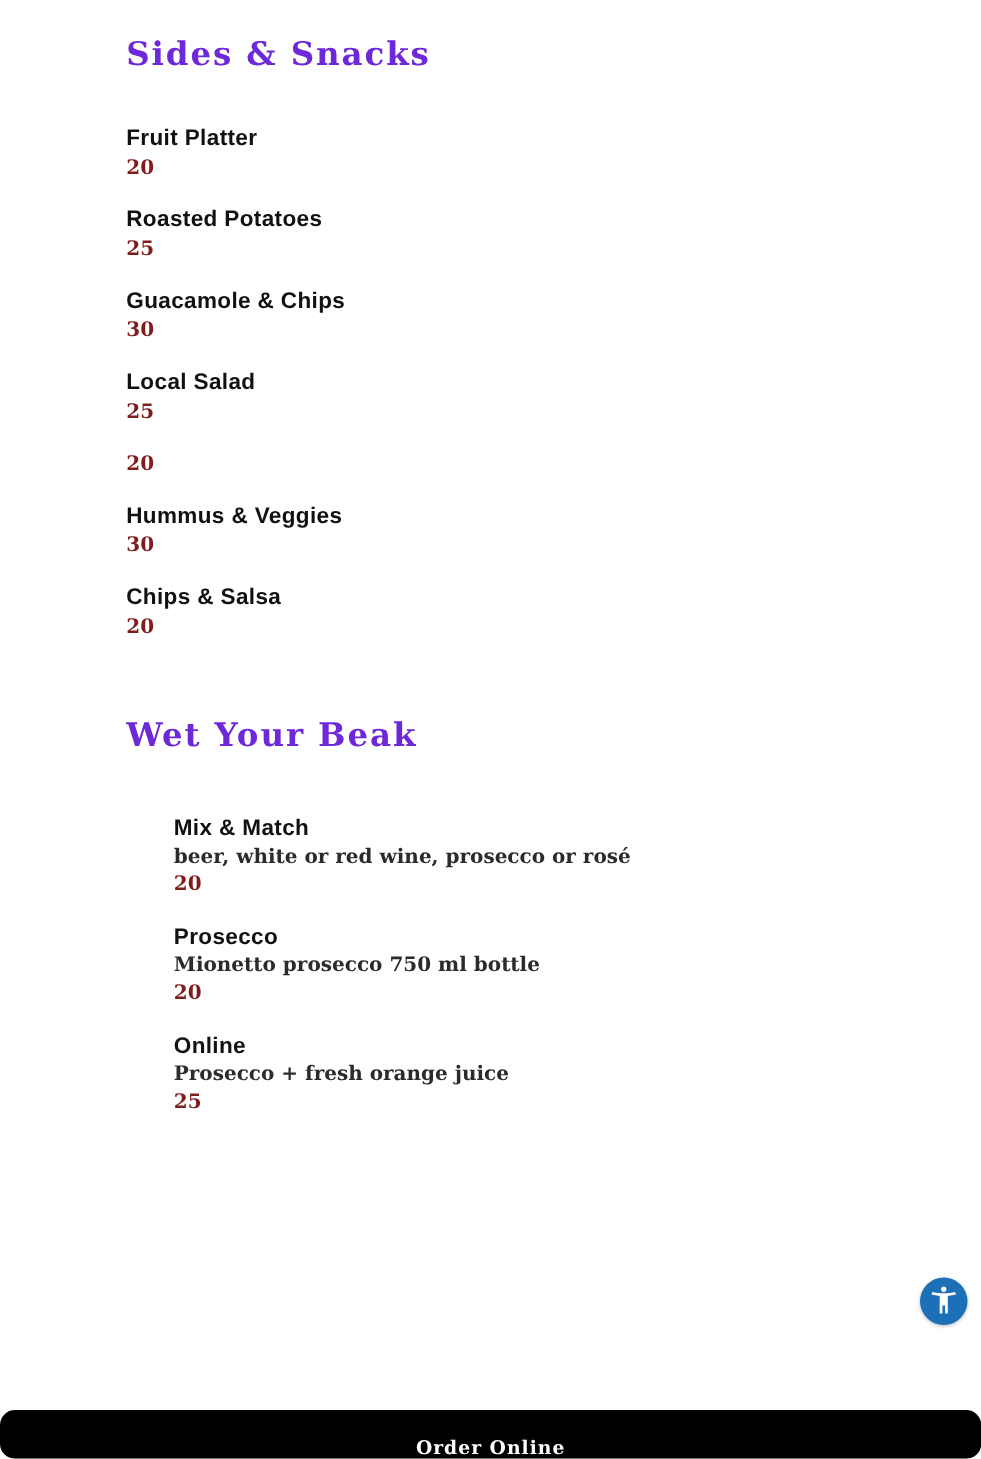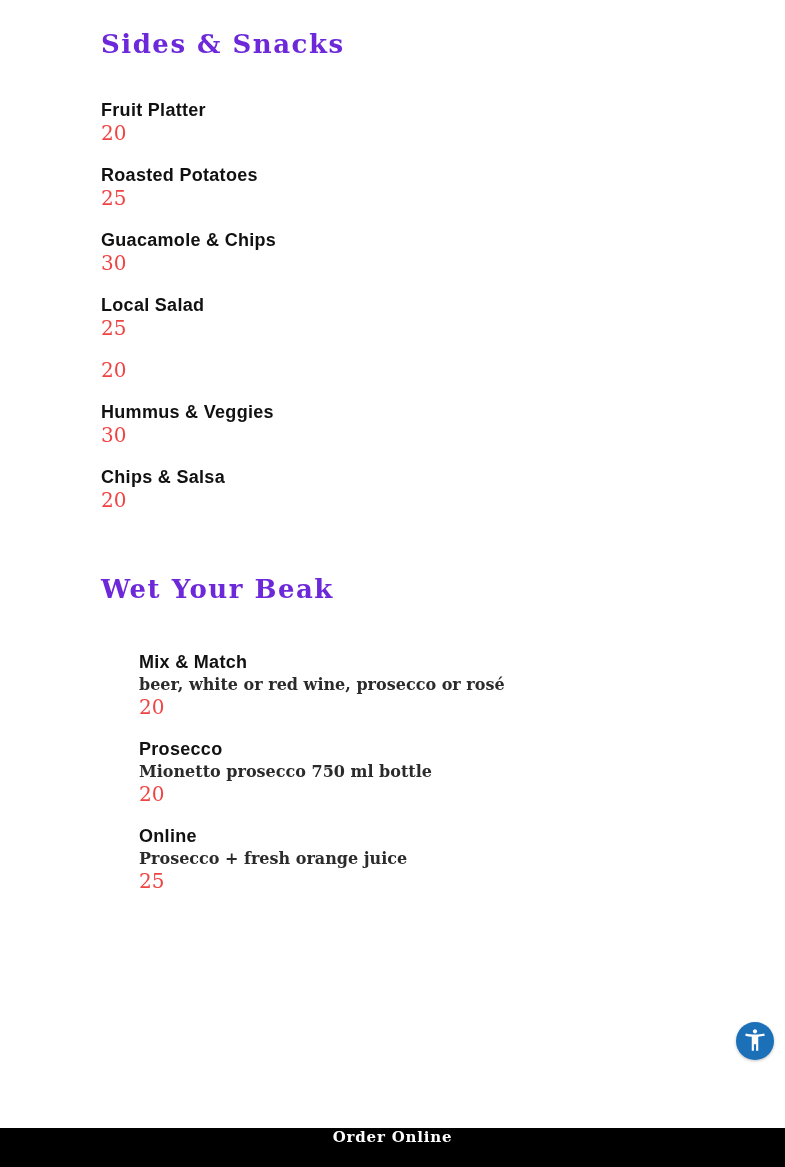--- a/index.html
+++ b/index.html
@@ -40,37 +40,38 @@
   }
   .item-desc {
     font-family: "DejaVu Serif", serif;
     font-weight: 700;
     font-size: 16px;
     line-height: 22px;
     color: #2b2b2b;
   }
   .item-price {
     font-family: "DejaVu Serif", serif;
-    font-weight: 400;
-    font-size: 20px;
+    font-weight: 700;
+    font-size: 16px;
     line-height: 23px;
-    color: #ef4444;
+    color: #7f1d1d;
   }
   .section-2 .item-price { line-height: 22px; }
   .footer-bar {
     position: absolute;
     left: 0;
     bottom: 0;
     width: 785px;
     height: 39px;
     background: #000000;
     display: flex;
-    align-items: flex-start;
+    align-items: flex-end;
     justify-content: center;
     cursor: pointer;
+    border-radius: 12px;
   }
   .footer-label {
     font-family: "DejaVu Serif", serif;
     font-weight: 700;
     font-size: 15px;
     letter-spacing: 0.8px;
     color: #ffffff;
   }
   .a11y-button {
     position: absolute;

